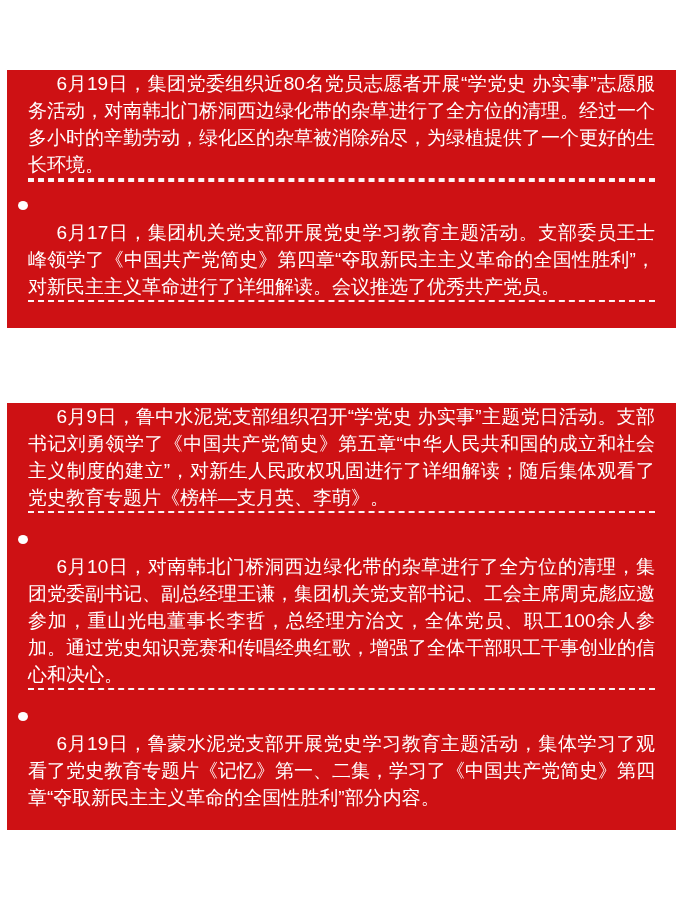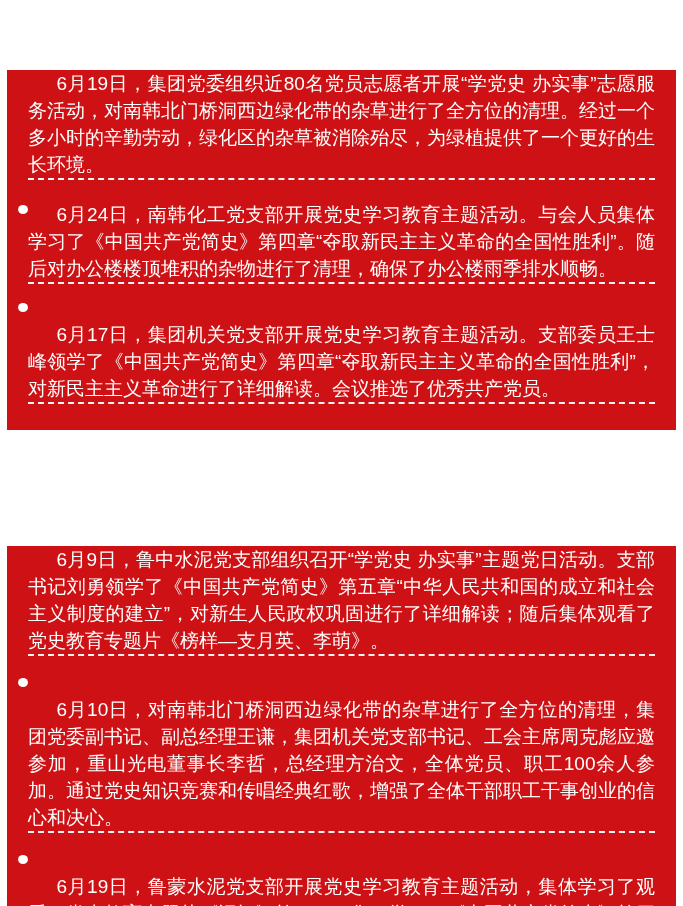--- a/index.html
+++ b/index.html
@@ -50,41 +50,37 @@
     height: 0;
     border-top: 2px dashed #ffffff;
     opacity: 0.95;
     margin: 0;
   }
 
   
   .e1 { margin-top: 70px; }
   .e2 { margin-top: 21px; }
   .e3 { margin-top: 37px; }
-  .e4 { margin-top: 116px; }
+  .e4 { margin-top: 75px; }
   .e5 { margin-top: 40px; }
   .e6 { margin-top: 40px; }
 </style>
 </head>
 <body>
 
 <div class="page">
 
   <section class="red-block first">
 
     <div class="entry e1">
       <span class="bullet"></span>
       <p>6月19日，集团党委组织近80名党员志愿者开展“学党史 办实事”志愿服务活动，对南韩北门桥洞西边绿化带的杂草进行了全方位的清理。经过一个多小时的辛勤劳动，绿化区的杂草被消除殆尽，为绿植提供了一个更好的生长环境。</p>
     </div>
     <div class="sep"></div>
 
-    <div class="entry e2 bullet-inline">
-      <span class="bullet"></span>
-      <p>6月24日，南韩化工党支部开展党史学习教育主题活动。与会人员集体学习了《中国共产党简史》第四章“夺取新民主主义革命的全国性胜利”。随后对办公楼楼顶堆积的杂物进行了清理，确保了办公楼雨季排水顺畅。</p>
-    </div>
     <div class="sep"></div>
 
     <div class="entry e3">
       <span class="bullet"></span>
       <p>6月17日，集团机关党支部开展党史学习教育主题活动。支部委员王士峰领学了《中国共产党简史》第四章“夺取新民主主义革命的全国性胜利”，对新民主主义革命进行了详细解读。会议推选了优秀共产党员。</p>
     </div>
     <div class="sep"></div>
 
   </section>
 

